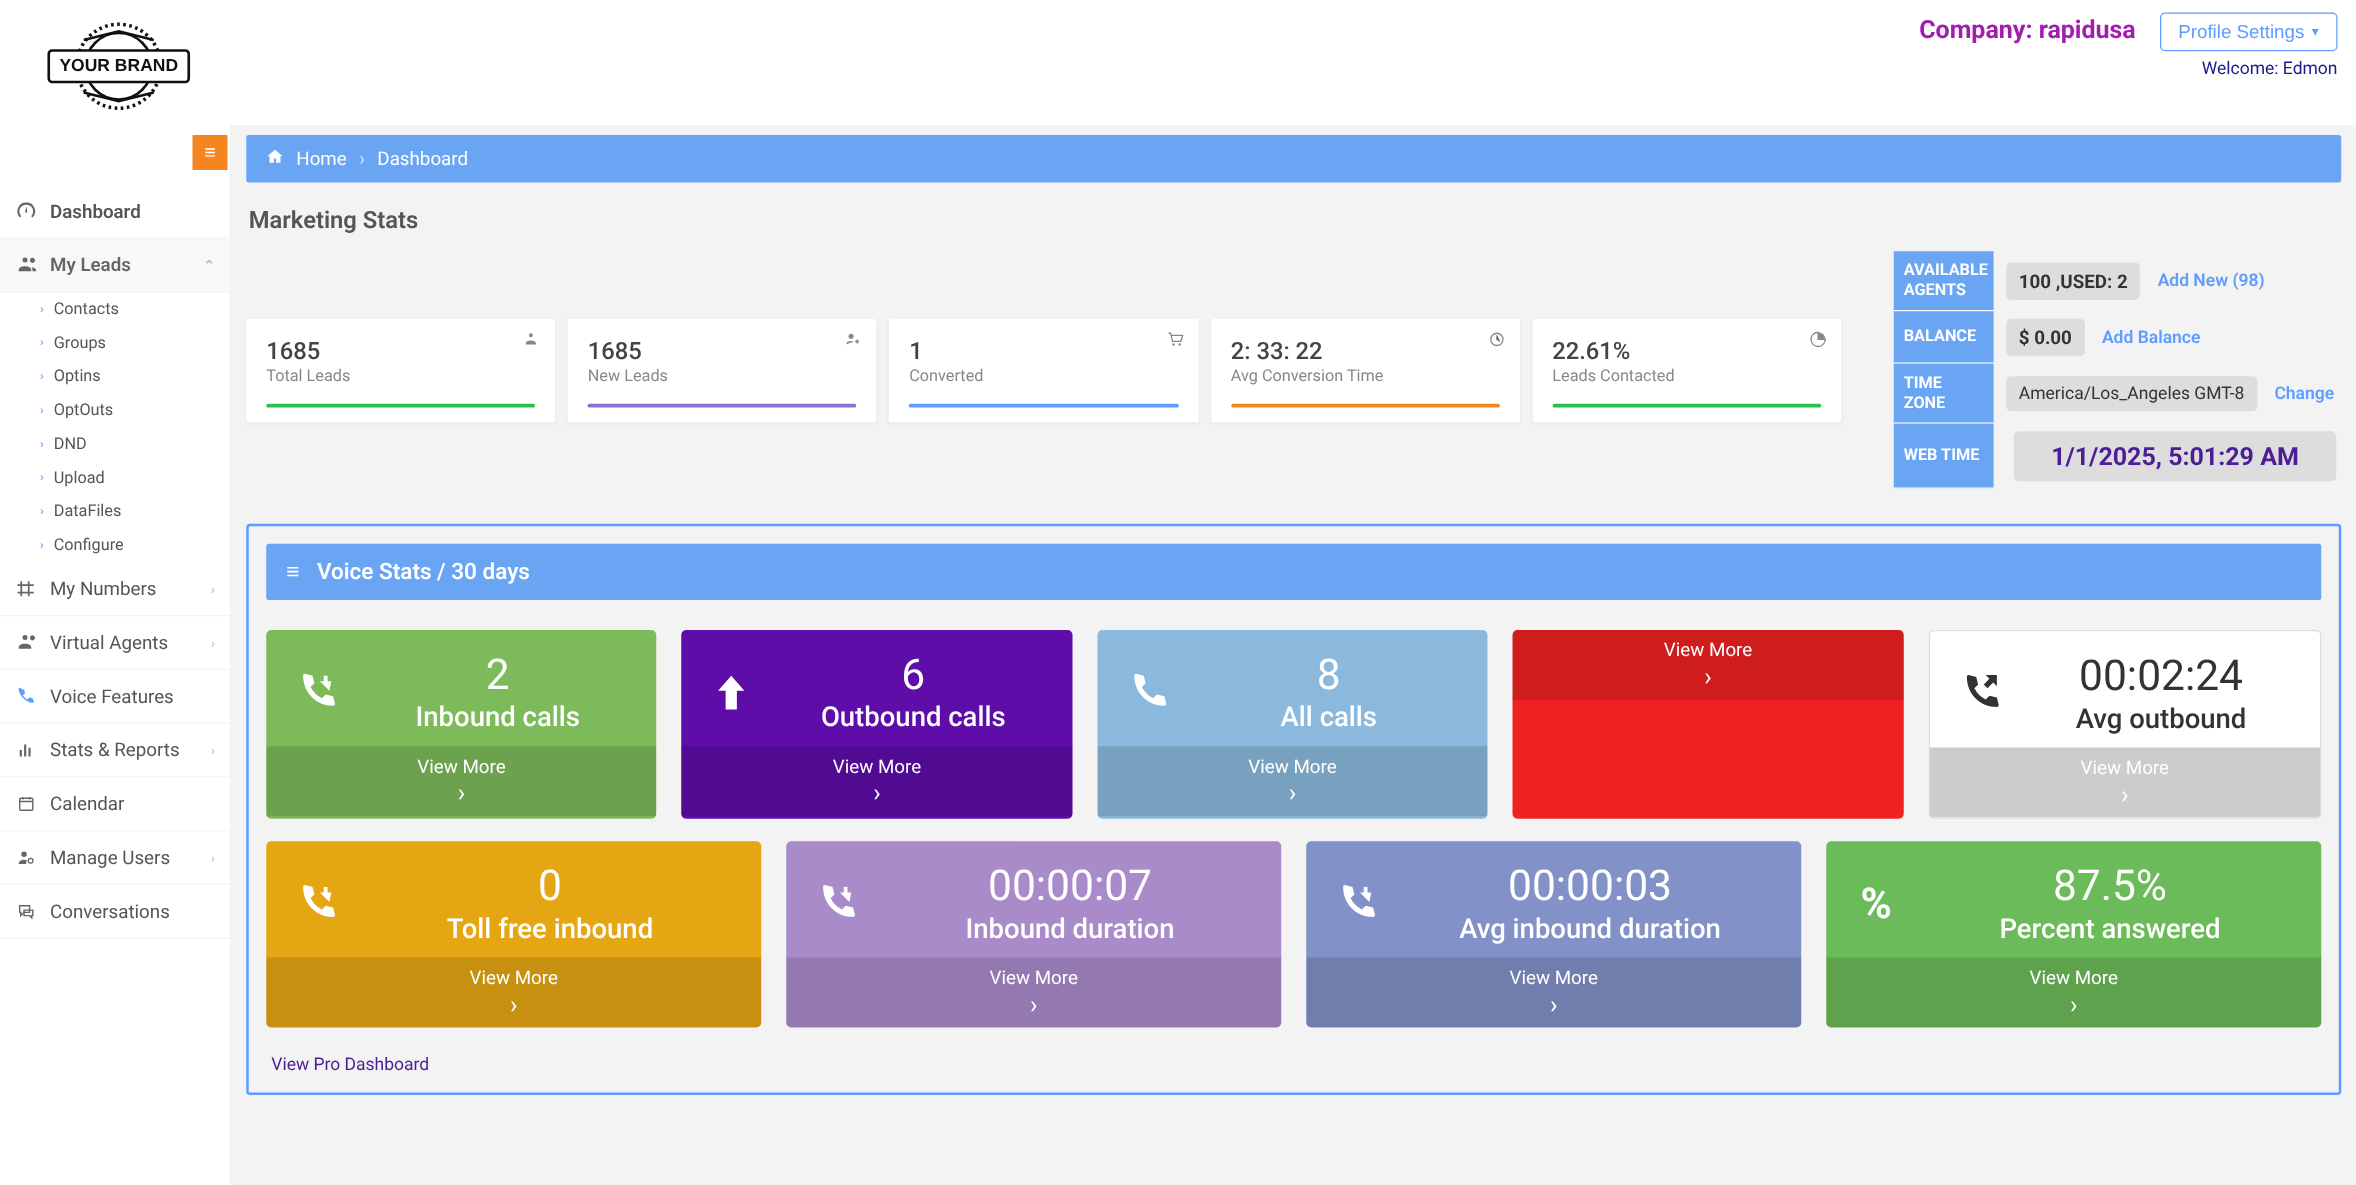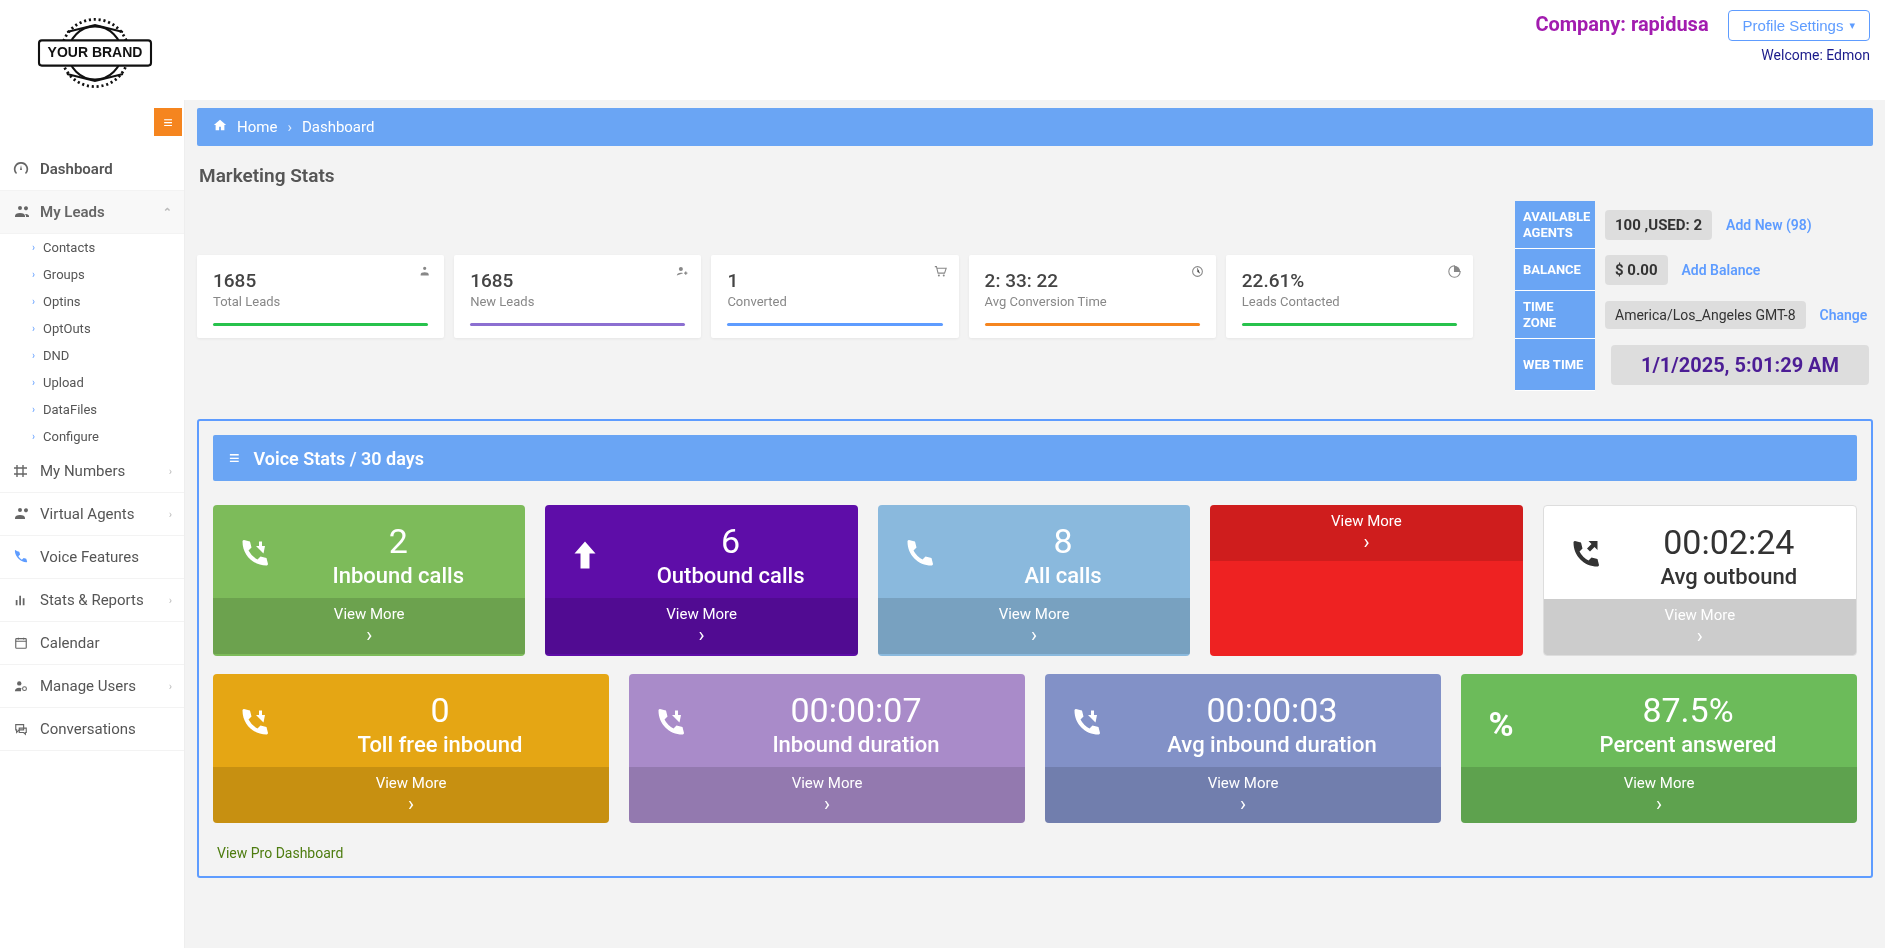--- a/index.html
+++ b/index.html
@@ -69,21 +69,21 @@
 .voice-card { flex: 1; border-radius: 4px; color: #fff; overflow: hidden; display: flex; flex-direction: column; }
 .voice-body { display: flex; align-items: center; padding: 16px 18px 10px 18px; gap: 14px; }
 .voice-icon { font-size: 34px; width: 44px; display: flex; justify-content: center; }
 .voice-text { flex: 1; text-align: center; }
 .voice-value { font-size: 34px; font-weight: 400; }
 .voice-label { font-size: 22px; font-weight: 500; margin-top: 2px; }
 .voice-footer { background: rgba(0,0,0,.13); display: flex; align-items: center; justify-content: space-between; padding: 7px 14px; font-size: 15px; cursor: pointer; flex-direction: column; }
 .voice-card.white { color: #333; background: #fff; border: 1px solid #ddd; }
 .voice-card.white .voice-footer { background: #ccc; color: #fff; }
 
-.pro-link { color: #4d7c0f; font-size: 14px; padding: 4px 0 0 4px; display: inline-block; cursor: pointer; }
+.pro-link { color: #4c1d95; font-size: 14px; padding: 4px 0 0 4px; display: inline-block; cursor: pointer; }
 
 
 .c-green { background: #7dbb5a; }
 .c-purple { background: #5e0da8; }
 .c-lightblue { background: #8ab9dd; }
 .c-red { background: #e22; }
 .c-orange { background: #e5a614; }
 .c-lav { background: #a98bc9; }
 .c-slate { background: #8291c7; }
 .c-green2 { background: #6cbb5a; }

